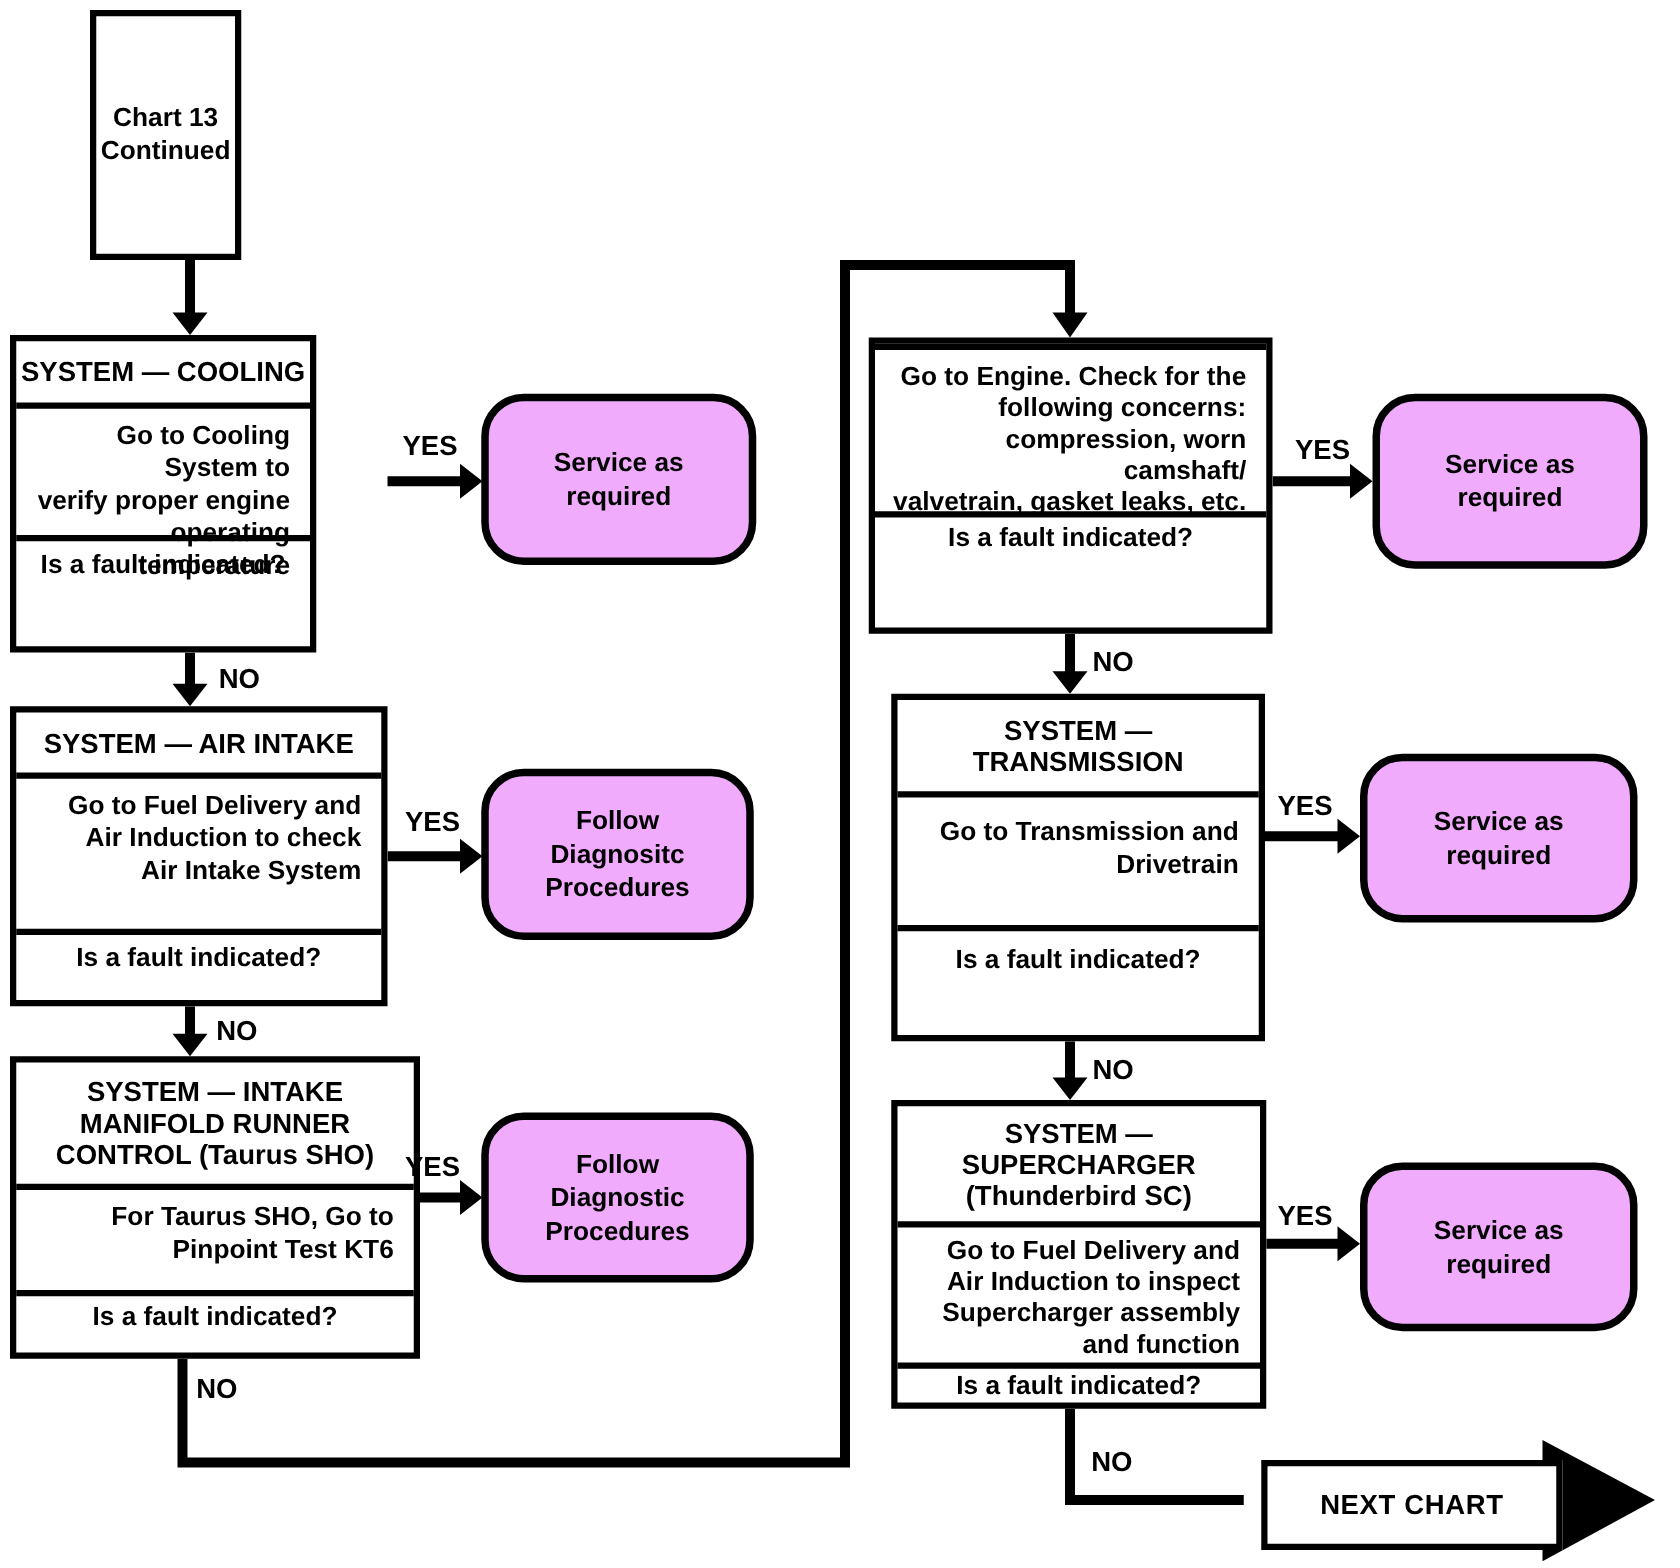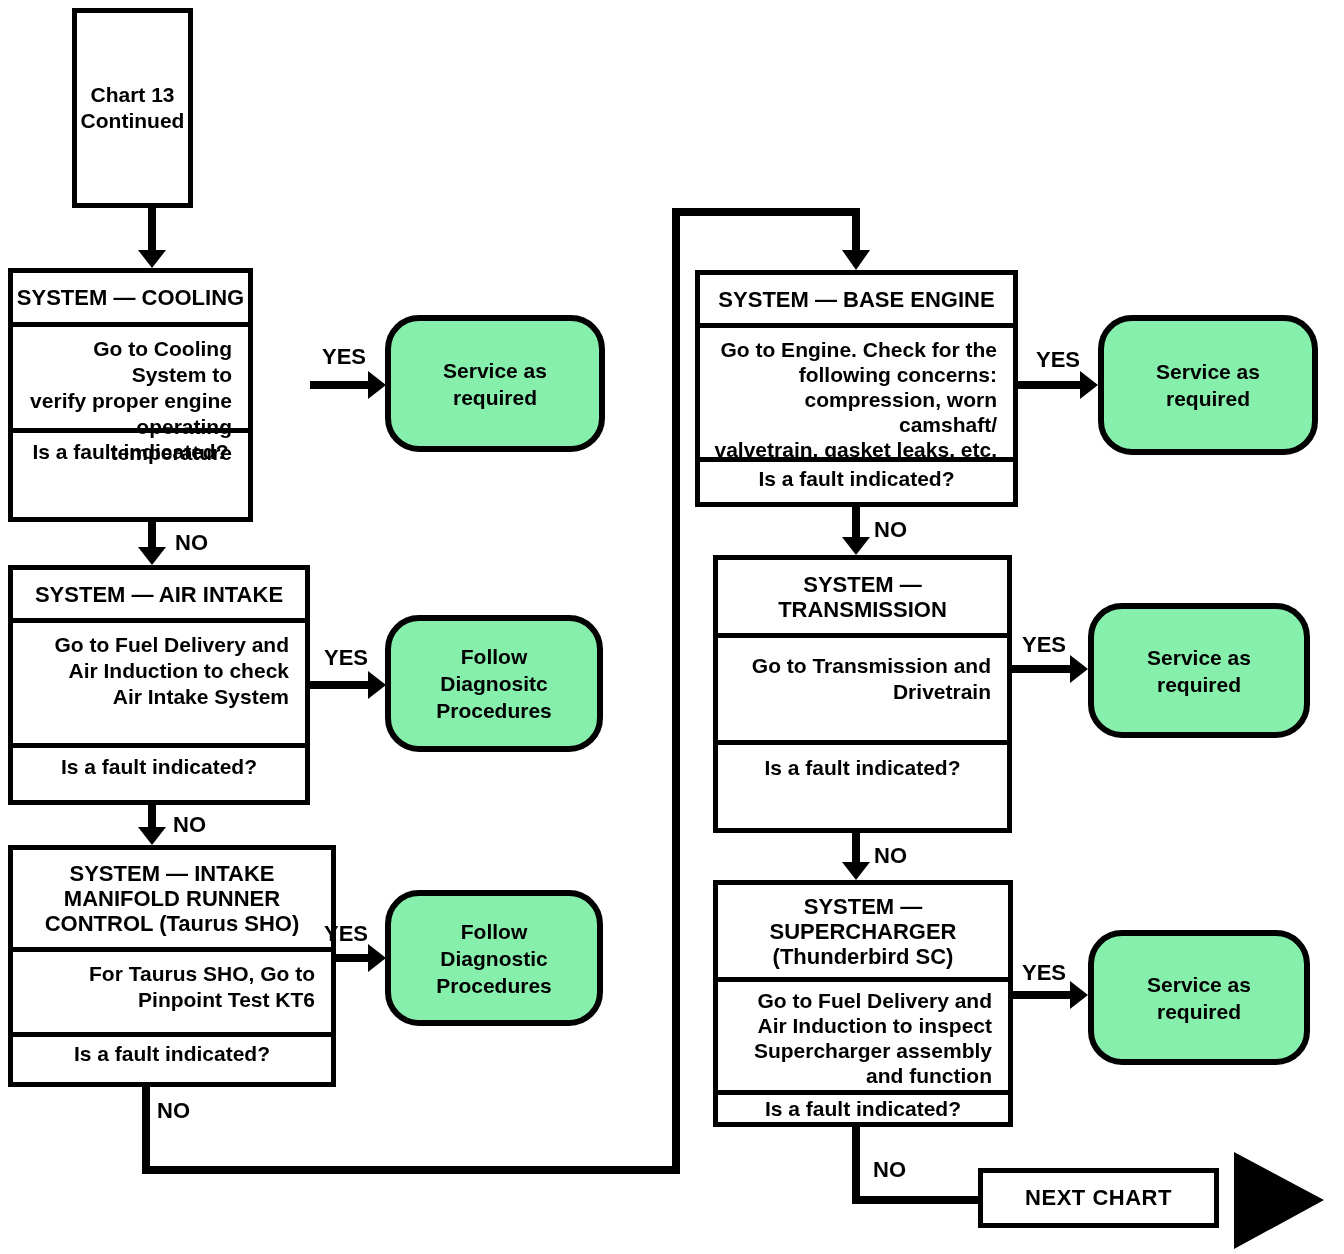--- a/index.html
+++ b/index.html
@@ -22,21 +22,21 @@
   }
   .sec.bd {
     flex:0 0 auto; border-top:5px solid #000;
     padding:9px 16px 0 14px; text-align:right; font-size:21px; line-height:26px;
   }
   .sec.q {
     flex:1 1 auto; border-top:5px solid #000;
     text-align:center; padding-top:7px; font-size:21px; line-height:24px;
   }
   .rounded {
-    position:absolute; background:#86efac; border:6px solid #000; border-radius:34px;
+    position:absolute; background:#f0abfc; border:6px solid #000; border-radius:34px;
     display:flex; align-items:center; justify-content:center; text-align:center;
     font-size:21px; line-height:27px;
   }
   .startbox {
     position:absolute; background:#fff; border:5px solid #000;
     display:flex; align-items:center; justify-content:center; text-align:center;
     font-size:21px; line-height:26px;
   }
   .lbl { position:absolute; font-size:22px; line-height:22px; }
   .nextchart {
@@ -105,21 +105,20 @@
   <div class="node" style="left:8px; top:845px; width:328px; height:242px;">
     <div class="sec hdr pre" style="height:97px">SYSTEM — INTAKE
 MANIFOLD RUNNER
 CONTROL (Taurus SHO)</div>
     <div class="sec bd pre" style="height:85px">For Taurus SHO, Go to
 Pinpoint Test KT6</div>
     <div class="sec q pre" style="padding-top:5px">Is a fault indicated?</div>
   </div>
 
   <div class="node" style="left:695px; top:270px; width:323px; height:237px;">
-    <div class="sec hdr pre" style="height:48px">SYSTEM — BASE ENGINE</div>
     <div class="sec bd pre" style="height:134px; padding-left:10px; line-height:25px;">Go to Engine. Check for the
 following concerns:
 compression, worn camshaft/
 valvetrain, gasket leaks, etc.</div>
     <div class="sec q pre" style="padding-top:5px">Is a fault indicated?</div>
   </div>
 
   <div class="node" style="left:713px; top:555px; width:299px; height:278px;">
     <div class="sec hdr pre" style="height:73px">SYSTEM —
 TRANSMISSION</div>
@@ -161,17 +160,17 @@
   <span class="lbl" style="left:1022px; top:634px;">YES</span>
   <span class="lbl" style="left:1022px; top:962px;">YES</span>
 
   <span class="lbl" style="left:175px; top:532px;">NO</span>
   <span class="lbl" style="left:173px; top:814px;">NO</span>
   <span class="lbl" style="left:157px; top:1100px;">NO</span>
   <span class="lbl" style="left:874px; top:519px;">NO</span>
   <span class="lbl" style="left:874px; top:845px;">NO</span>
   <span class="lbl" style="left:873px; top:1159px;">NO</span>
 
-  <div class="nextchart" style="left:978px; top:1168px; width:241px; height:60px;">
+  <div class="nextchart" style="left:1009px; top:1168px; width:241px; height:72px;">
     <span>NEXT CHART</span>
   </div>
 
 </div>
 
 </body></html>

